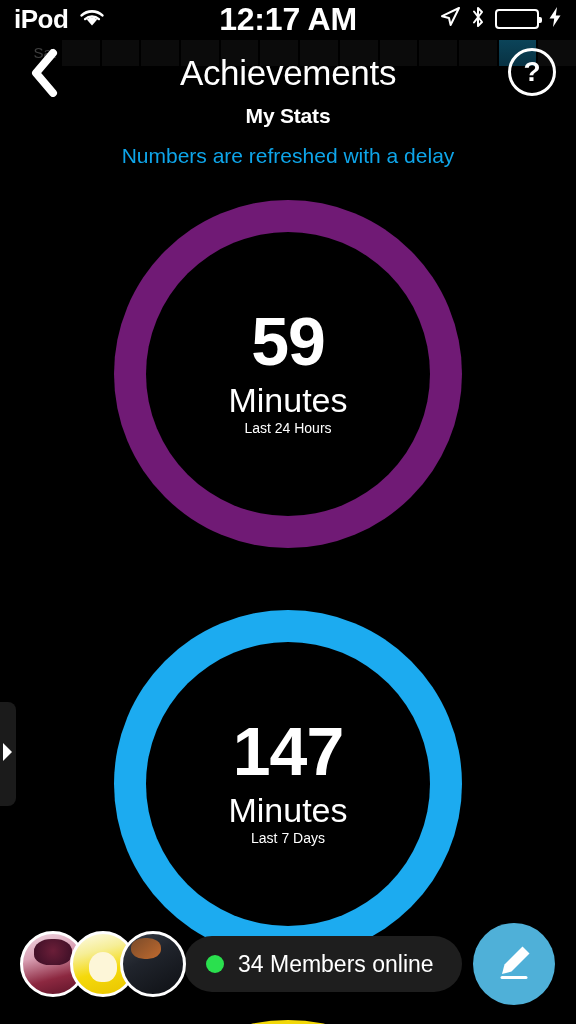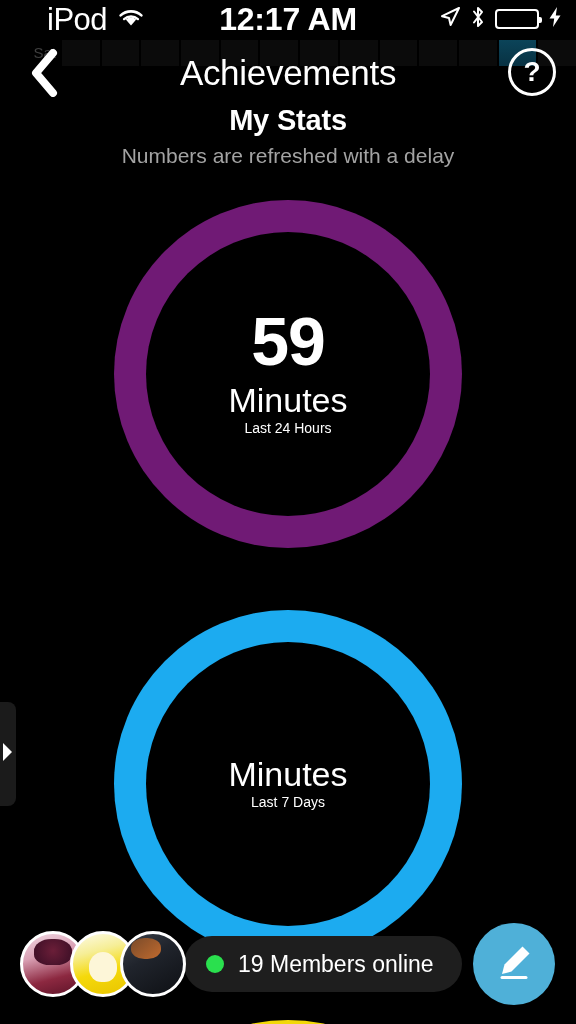--- a/index.html
+++ b/index.html
@@ -29,25 +29,24 @@
     padding: 0 14px;
     box-sizing: border-box;
     z-index: 40;
   }
   .status-left {
     display: flex;
     align-items: center;
     gap: 9px;
   }
   .carrier {
-    font-size: 31px;
-    font-weight: 400;
+    font-size: 26px;
+    font-weight: 700;
     letter-spacing: -0.5px;
     line-height: 1;
-    margin-left: 33px;
   }
   .status-time {
     position: absolute;
     left: 0; right: 0;
     text-align: center;
     font-size: 32px;
     font-weight: 700;
     letter-spacing: -0.2px;
     line-height: 38px;
     pointer-events: none;
@@ -165,33 +164,33 @@
     font-weight: 700;
     cursor: pointer;
   }
 
   
   .page-heading {
     position: absolute;
     top: 104px;
     left: 0; width: 576px;
     text-align: center;
-    font-size: 29px;
+    font-size: 21px;
     font-weight: 700;
     letter-spacing: -0.2px;
     z-index: 20;
   }
   .page-sub {
     position: absolute;
     top: 144px;
     left: 0; width: 576px;
     text-align: center;
     font-size: 21px;
     font-weight: 400;
-    color: #a3a3a3;
+    color: #0ea5e9;
     z-index: 20;
   }
 
   
   .rings {
     position: absolute;
     top: 200px;
     left: 0;
     width: 576px;
     z-index: 10;
@@ -424,20 +423,21 @@
         <div class="ring-period">Last 24 Hours</div>
       </div>
     </div>
   </div>
 
   <div class="ring-gap"></div>
 
   <div class="ring-wrap">
     <div class="ring" style="background:#1cabf0">
       <div class="ring-inner">
+        <div class="ring-value">147</div>
         <div class="ring-unit">Minutes</div>
         <div class="ring-period">Last 7 Days</div>
       </div>
     </div>
   </div>
 
   <div class="ring-gap"></div>
 
   <div class="ring-wrap">
     <div class="ring" style="background:#f2d808">
@@ -457,21 +457,21 @@
 
 <div class="bottom-bar">
   <div class="avatars">
     <div class="avatar a1"></div>
     <div class="avatar a2"></div>
     <div class="avatar a3"></div>
   </div>
 
   <div class="members-pill">
     <span class="online-dot"></span>
-    <span class="members-text">19 Members online</span>
+    <span class="members-text">34 Members online</span>
   </div>
 
   <div class="fab">
     <span>
       <svg width="44" height="44" viewBox="0 0 44 44">
         <path d="M30.5 6.5 l7 7 -18 18 -9.5 2.5 2.5 -9.5 Z" fill="#fff"></path>
         <path d="M10 37.5 h24" stroke="#fff" stroke-width="3" stroke-linecap="round"></path>
       </svg>
     </span>
   </div>

